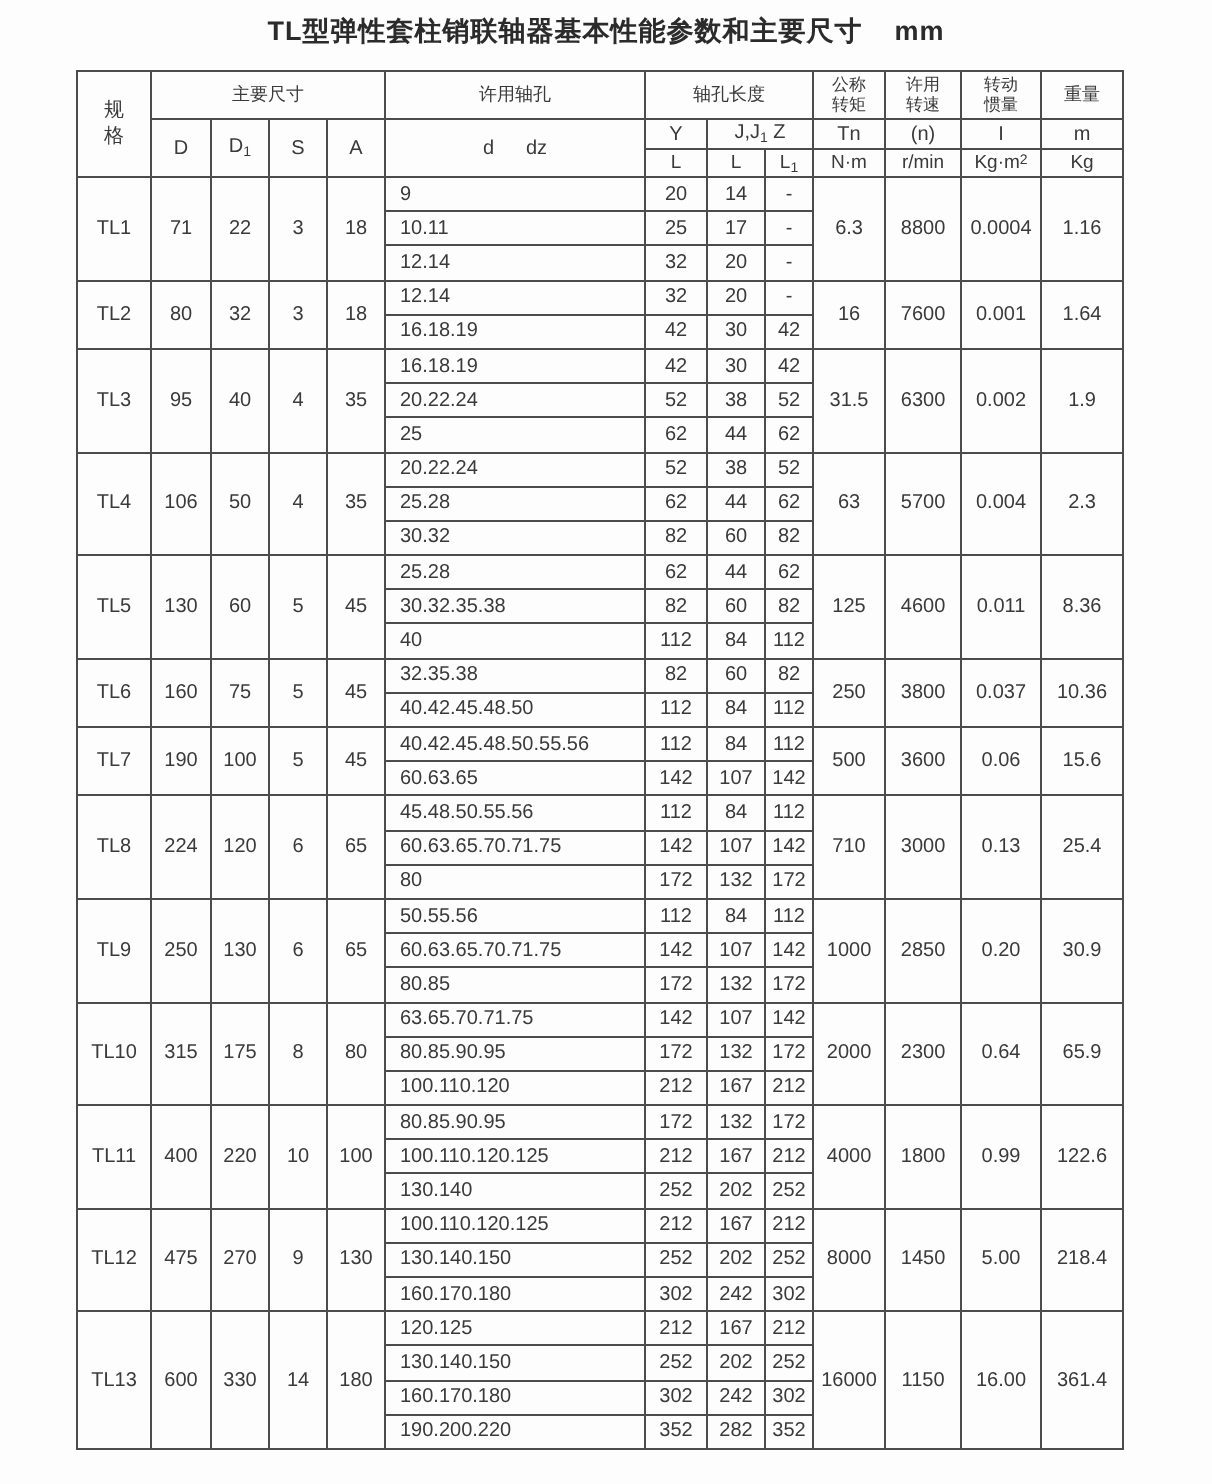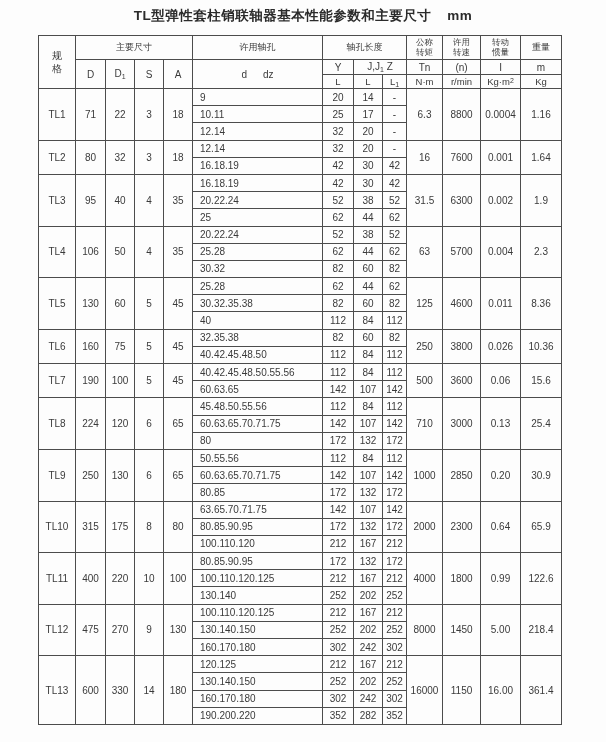--- a/index.html
+++ b/index.html
@@ -223,21 +223,21 @@
         <td rowspan="2">160</td>
         <td rowspan="2">75</td>
         <td rowspan="2">5</td>
         <td rowspan="2">45</td>
         <td class="d-cell">32.35.38</td>
         <td>82</td>
         <td>60</td>
         <td>82</td>
         <td rowspan="2">250</td>
         <td rowspan="2">3800</td>
-        <td rowspan="2">0.026</td>
+        <td rowspan="2">0.037</td>
         <td rowspan="2">10.36</td>
       </tr>
       <tr>
         <td class="d-cell">40.42.45.48.50</td>
         <td>112</td>
         <td>84</td>
         <td>112</td>
       </tr>
       <tr>
         <td rowspan="2">TL7</td>

